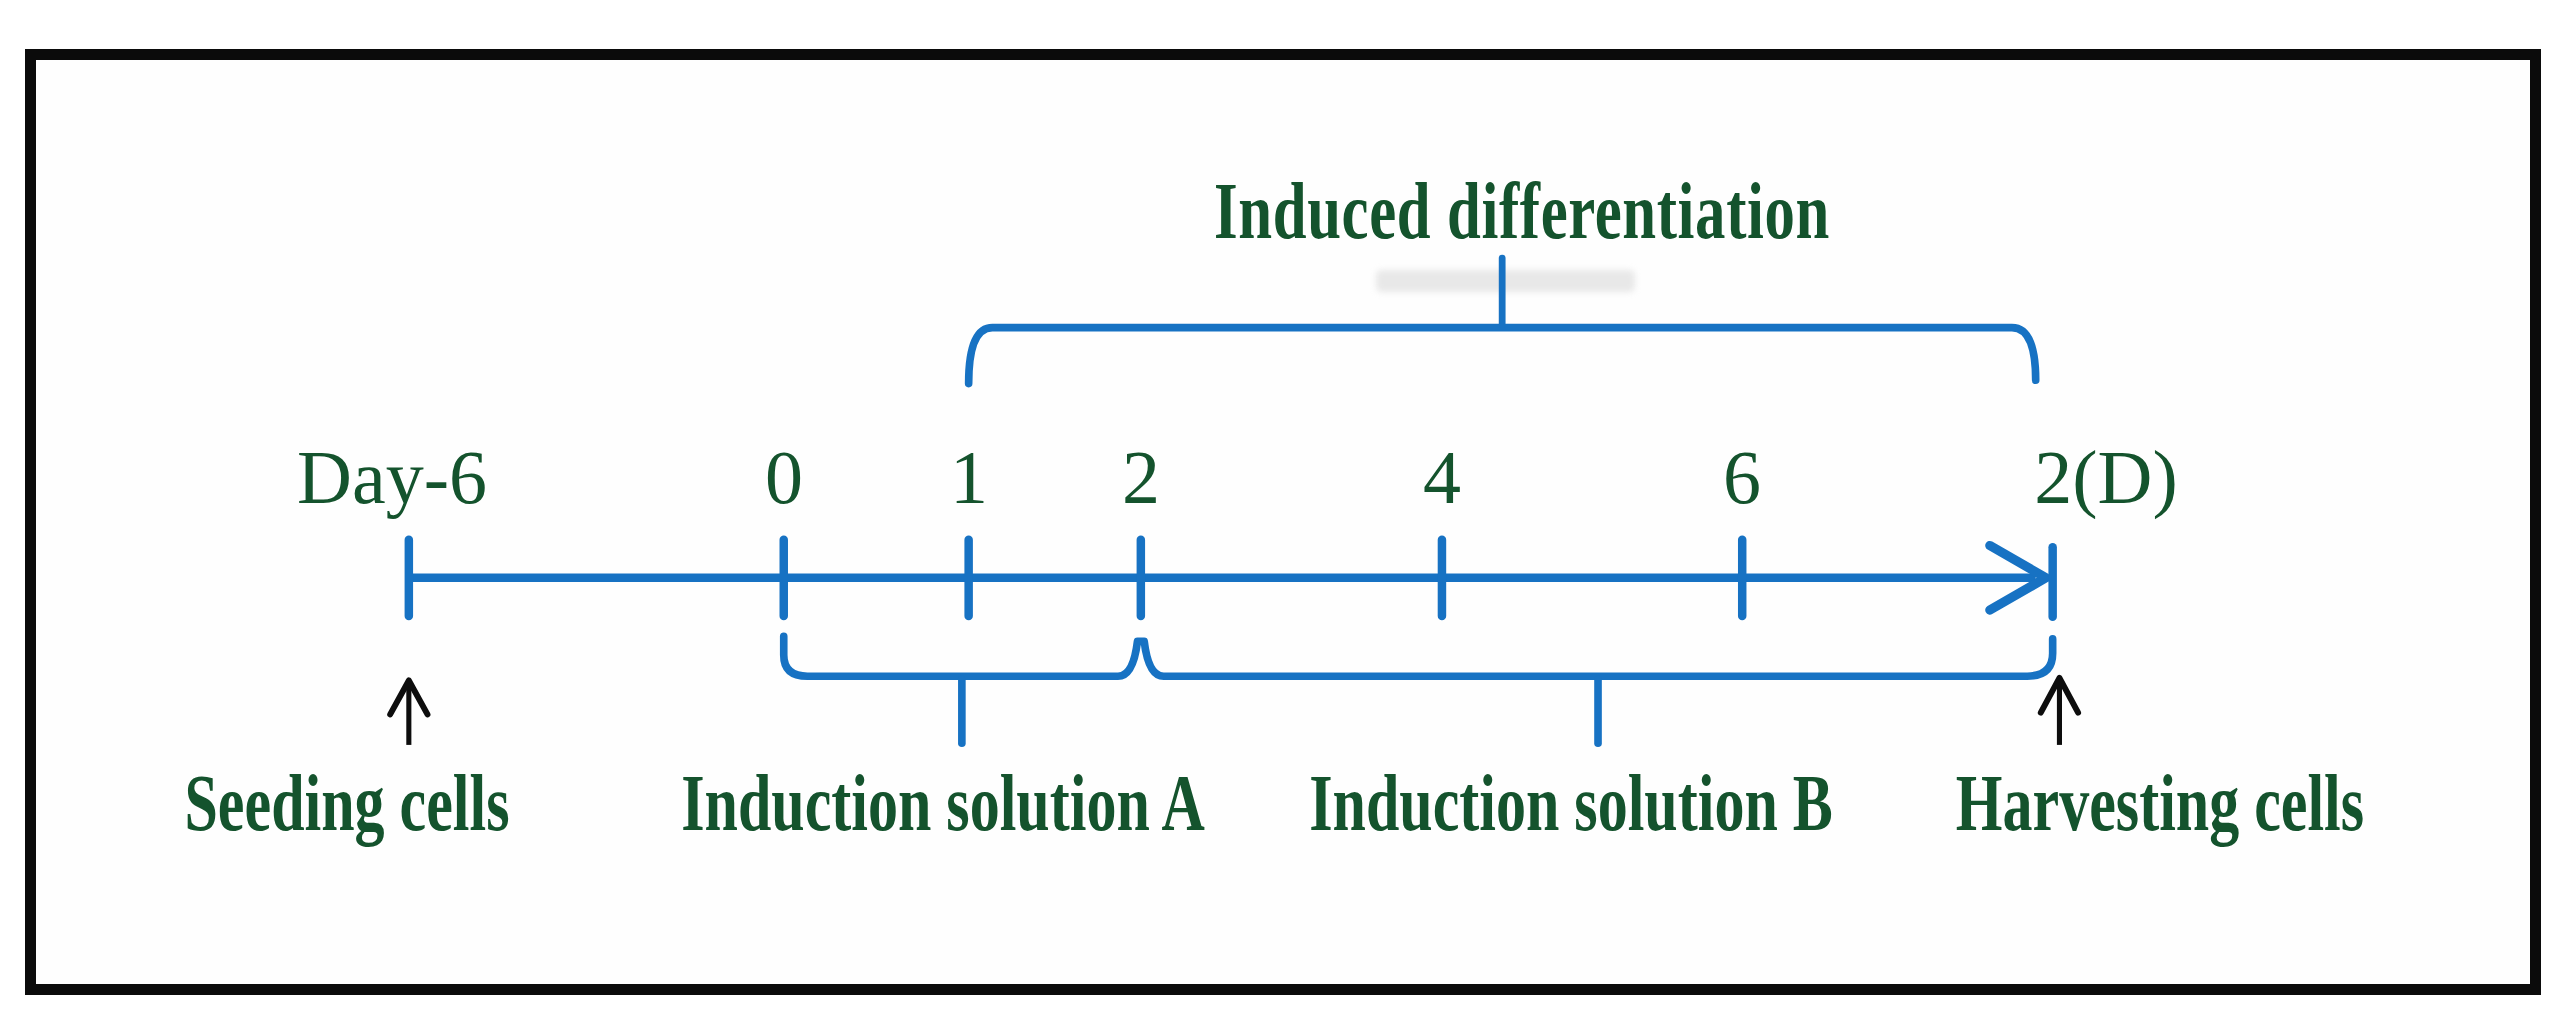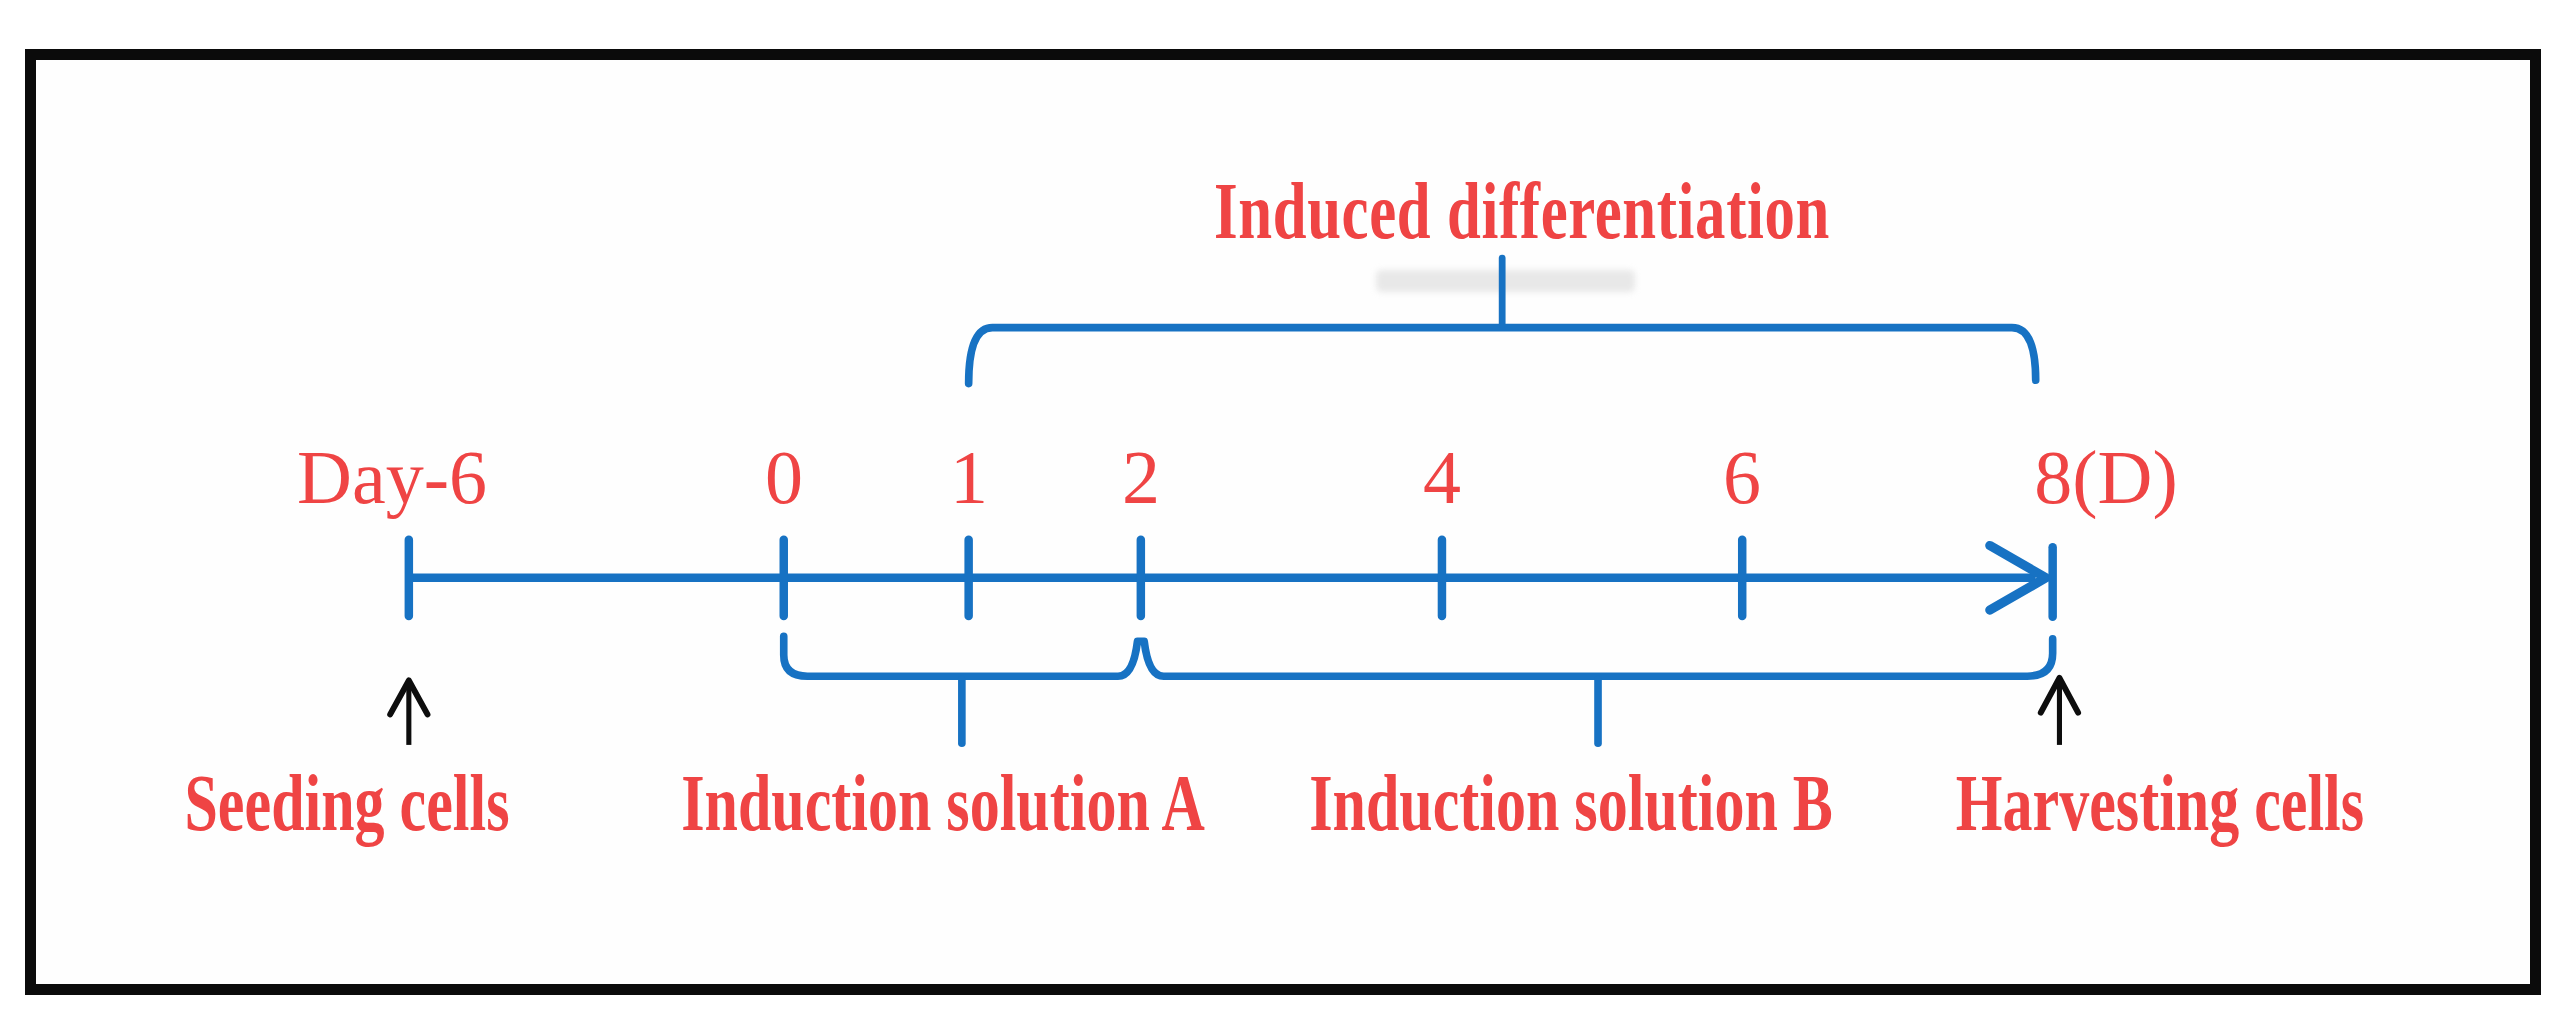--- a/index.html
+++ b/index.html
@@ -7,21 +7,21 @@
     padding: 0;
     background: #ffffff;
   }
   .stage {
     position: relative;
     width: 2576px;
     height: 1025px;
     background: #ffffff;
     overflow: hidden;
     font-family: "Liberation Serif", "DejaVu Serif", serif;
-    color: #ef4444;
+    color: #14532d;
     border-radius: 18px;
   }
   .frame {
     position: absolute;
     left: 25.4px;
     top: 49px;
     width: 2494px;
     height: 924px;
     border: 11px solid #0b0b0b;
     background: #fefefe;
@@ -111,21 +111,21 @@
   </svg>
 
   <div class="lbl title">Induced differentiation</div>
 
   <div class="lbl daylbl" style="left:392px">Day-6</div>
   <div class="lbl daylbl" style="left:784px">0</div>
   <div class="lbl daylbl" style="left:969px">1</div>
   <div class="lbl daylbl" style="left:1141px">2</div>
   <div class="lbl daylbl" style="left:1442px">4</div>
   <div class="lbl daylbl" style="left:1742px">6</div>
-  <div class="lbl daylbl" style="left:2106px">8(D)</div>
+  <div class="lbl daylbl" style="left:2106px">2(D)</div>
 
   <div class="lbl botlbl" style="left:347px">Seeding cells</div>
   <div class="lbl botlbl" style="left:943px">Induction solution A</div>
   <div class="lbl botlbl" style="left:1571px">Induction solution B</div>
   <div class="lbl botlbl" style="left:2160px">Harvesting cells</div>
 
 </div>
 
 
 </body></html>

